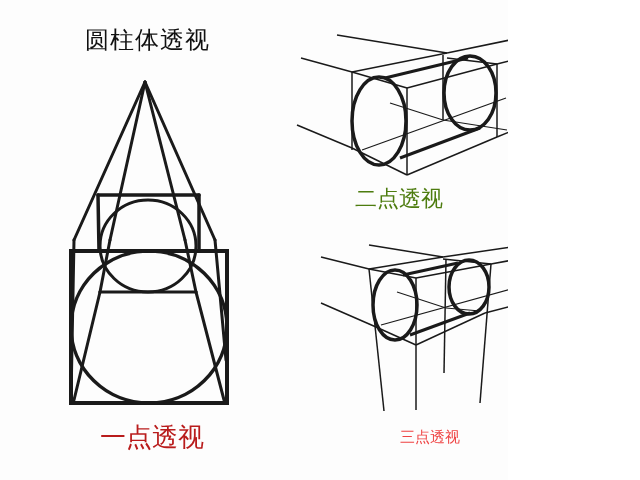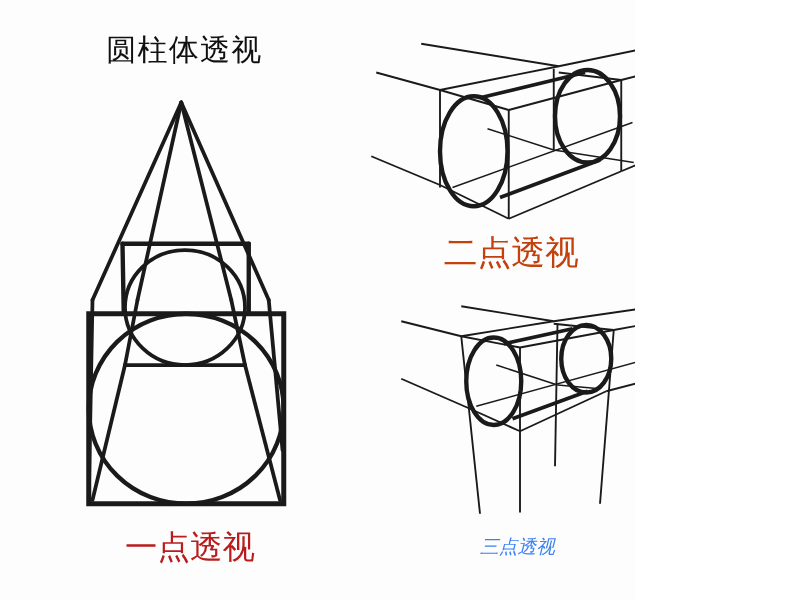--- a/index.html
+++ b/index.html
@@ -88,15 +88,15 @@
       <line x1="446" y1="259" x2="444" y2="373" stroke-width="1.5"></line>
       <line x1="491" y1="264" x2="480" y2="403" stroke-width="1.5"></line>
       <line x1="403" y1="275" x2="458" y2="263" stroke-width="3"></line>
       <line x1="410" y1="335" x2="470" y2="313" stroke-width="3"></line>
       <ellipse cx="395" cy="305" rx="22" ry="35" stroke-width="3.5"></ellipse>
       <ellipse cx="469" cy="287" rx="20" ry="27" stroke-width="3.5"></ellipse>
     </g>
   </svg>
 
   <div class="lbl" style="left:100px;top:420px;font-size:26px;">一点透视</div>
-  <div class="lbl" style="left:355px;top:184px;font-size:27px;color:#c2410c;">二点透视</div>
-  <div class="lbl" style="left:384px;top:428px;font-size:15px;color:#3b82f6;font-style:italic;">三点透视</div>
+  <div class="lbl" style="left:355px;top:184px;font-size:22px;color:#4d7c0f;">二点透视</div>
+  <div class="lbl" style="left:400px;top:428px;font-size:15px;color:#ef4444;">三点透视</div>
 </div>
 
 </body></html>

